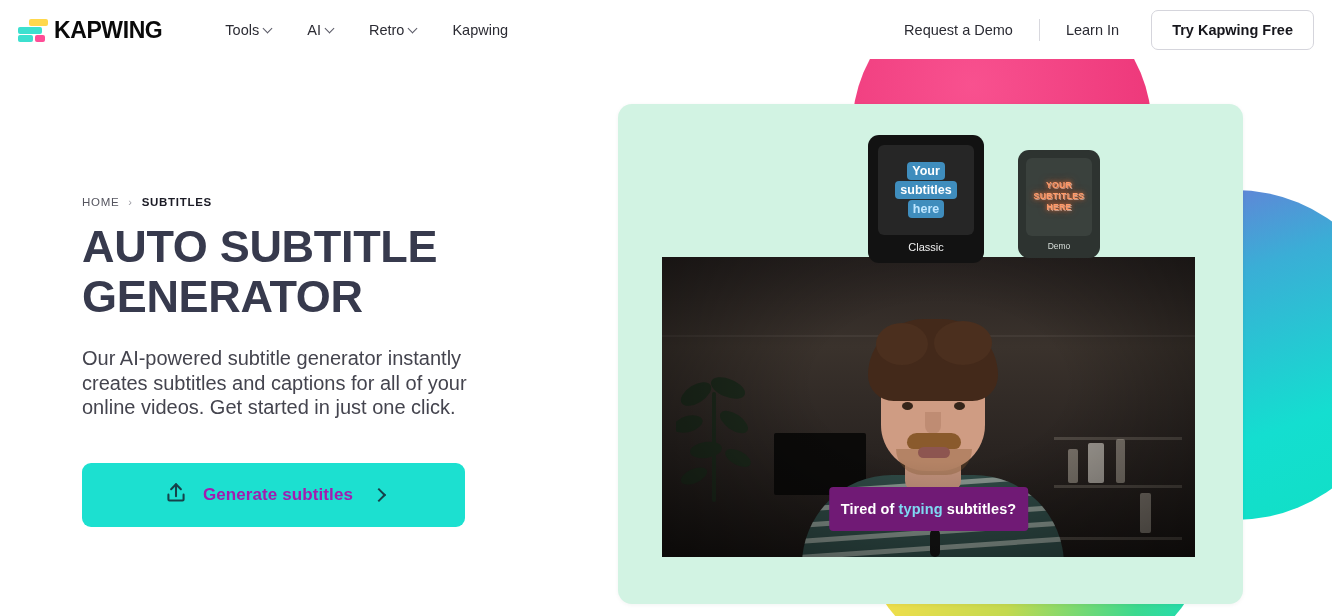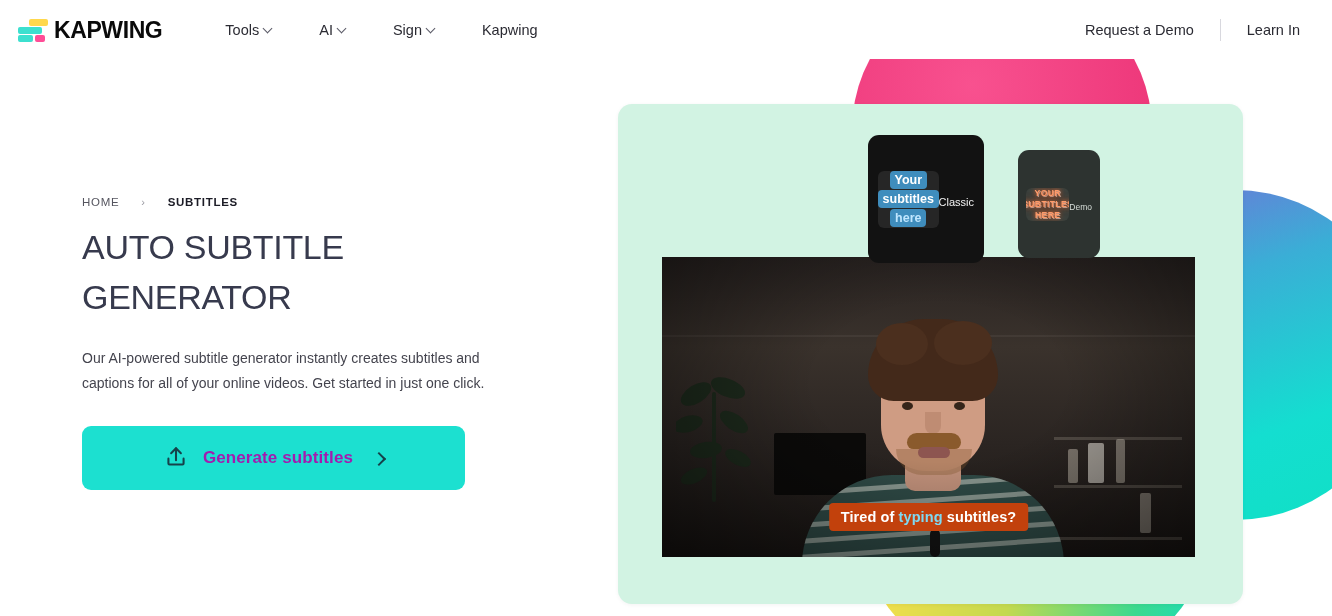--- a/index.html
+++ b/index.html
@@ -64,21 +64,21 @@
     letter-spacing: -0.4px;
     color: #0a0a0a;
     line-height: 1;
     font-family: "Liberation Sans", sans-serif;
   }
 
   .nav-links {
     display: flex;
     align-items: center;
     margin-left: 46px;
-    gap: 12px;
+    gap: 0px;
   }
   .nav-link {
     display: flex;
     align-items: center;
     gap: 5px;
     padding: 8px 17px;
     font-size: 14.5px;
     color: #2b2b33;
     cursor: pointer;
     white-space: nowrap;
@@ -139,45 +139,45 @@
     position: absolute;
     left: 82px;
     top: 196px;
     width: 470px;
     z-index: 20;
   }
 
   .breadcrumb {
     display: flex;
     align-items: center;
-    gap: 22px;
+    gap: 9px;
     font-size: 11.5px;
     letter-spacing: 0.7px;
     margin-bottom: 14px;
   }
   .bc-home { color: #55555f; cursor: pointer; }
   .bc-sep  { color: #9a9aa2; font-size: 11px; }
   .bc-cur  { color: #1c1c26; font-weight: 700; }
 
   .hero-title {
-    font-size: 34px;
+    font-size: 45px;
     line-height: 50px;
-    font-weight: 400;
+    font-weight: 700;
     letter-spacing: -0.3px;
     color: #373a4d;
     margin-bottom: 24px;
     font-family: "Liberation Sans", sans-serif;
   }
 
   .hero-sub {
-    font-size: 14px;
+    font-size: 20px;
     line-height: 24.5px;
     color: #44444e;
     width: 408px;
-    margin-bottom: 31px;
+    margin-bottom: 43px;
   }
 
   .generate-btn {
     width: 383px;
     height: 64px;
     background: #1ce0d0;
     border: none;
     border-radius: 9px;
     display: flex;
     align-items: center;
@@ -256,20 +256,21 @@
     box-shadow: 0 1px 4px rgba(0,0,0,0.05);
     z-index: 5;
   }
 
   
   .style-chip {
     position: absolute;
     background: #121212;
     border-radius: 11px;
     display: flex;
+    flex-direction: column;
     align-items: center;
     z-index: 8;
     cursor: pointer;
   }
   .chip-classic {
     left: 268px;
     top: 135px;
     width: 116px;
     height: 128px;
     padding: 10px;
@@ -484,25 +485,25 @@
     background: #141414;
     border-radius: 5px;
   }
 
   
   .v-caption {
     position: absolute;
     left: 50%;
     transform: translateX(-50%);
     bottom: 26px;
-    background: #c2410c;
+    background: #701a75;
     color: #ffffff;
     font-size: 14.5px;
     font-weight: 700;
-    padding: 6px 12px;
+    padding: 14px 12px;
     border-radius: 4px;
     white-space: nowrap;
     z-index: 9;
     letter-spacing: 0.1px;
   }
   .v-caption em {
     font-style: normal;
     color: #7fd9f2;
   }
 </style>
@@ -526,32 +527,33 @@
     <div class="nav-links">
       <div class="nav-link">
         <span>Tools</span>
         <span class="caret"></span>
       </div>
       <div class="nav-link">
         <span>AI</span>
         <span class="caret"></span>
       </div>
       <div class="nav-link">
-        <span>Sign</span>
+        <span>Retro</span>
         <span class="caret"></span>
       </div>
       <div class="nav-link">
         <span>Kapwing</span>
       </div>
     </div>
 
     <div class="nav-right">
       <div class="nav-right-link">Request a Demo</div>
       <div class="nav-divider"></div>
       <div class="nav-right-link">Learn In</div>
+      <button class="cta-outline">Try Kapwing Free</button>
     </div>
 
   </div>
 
   <div class="hero-left">
 
     <div class="breadcrumb">
       <span class="bc-home">HOME</span>
       <span class="bc-sep">›</span>
       <span class="bc-cur">SUBTITLES</span>

